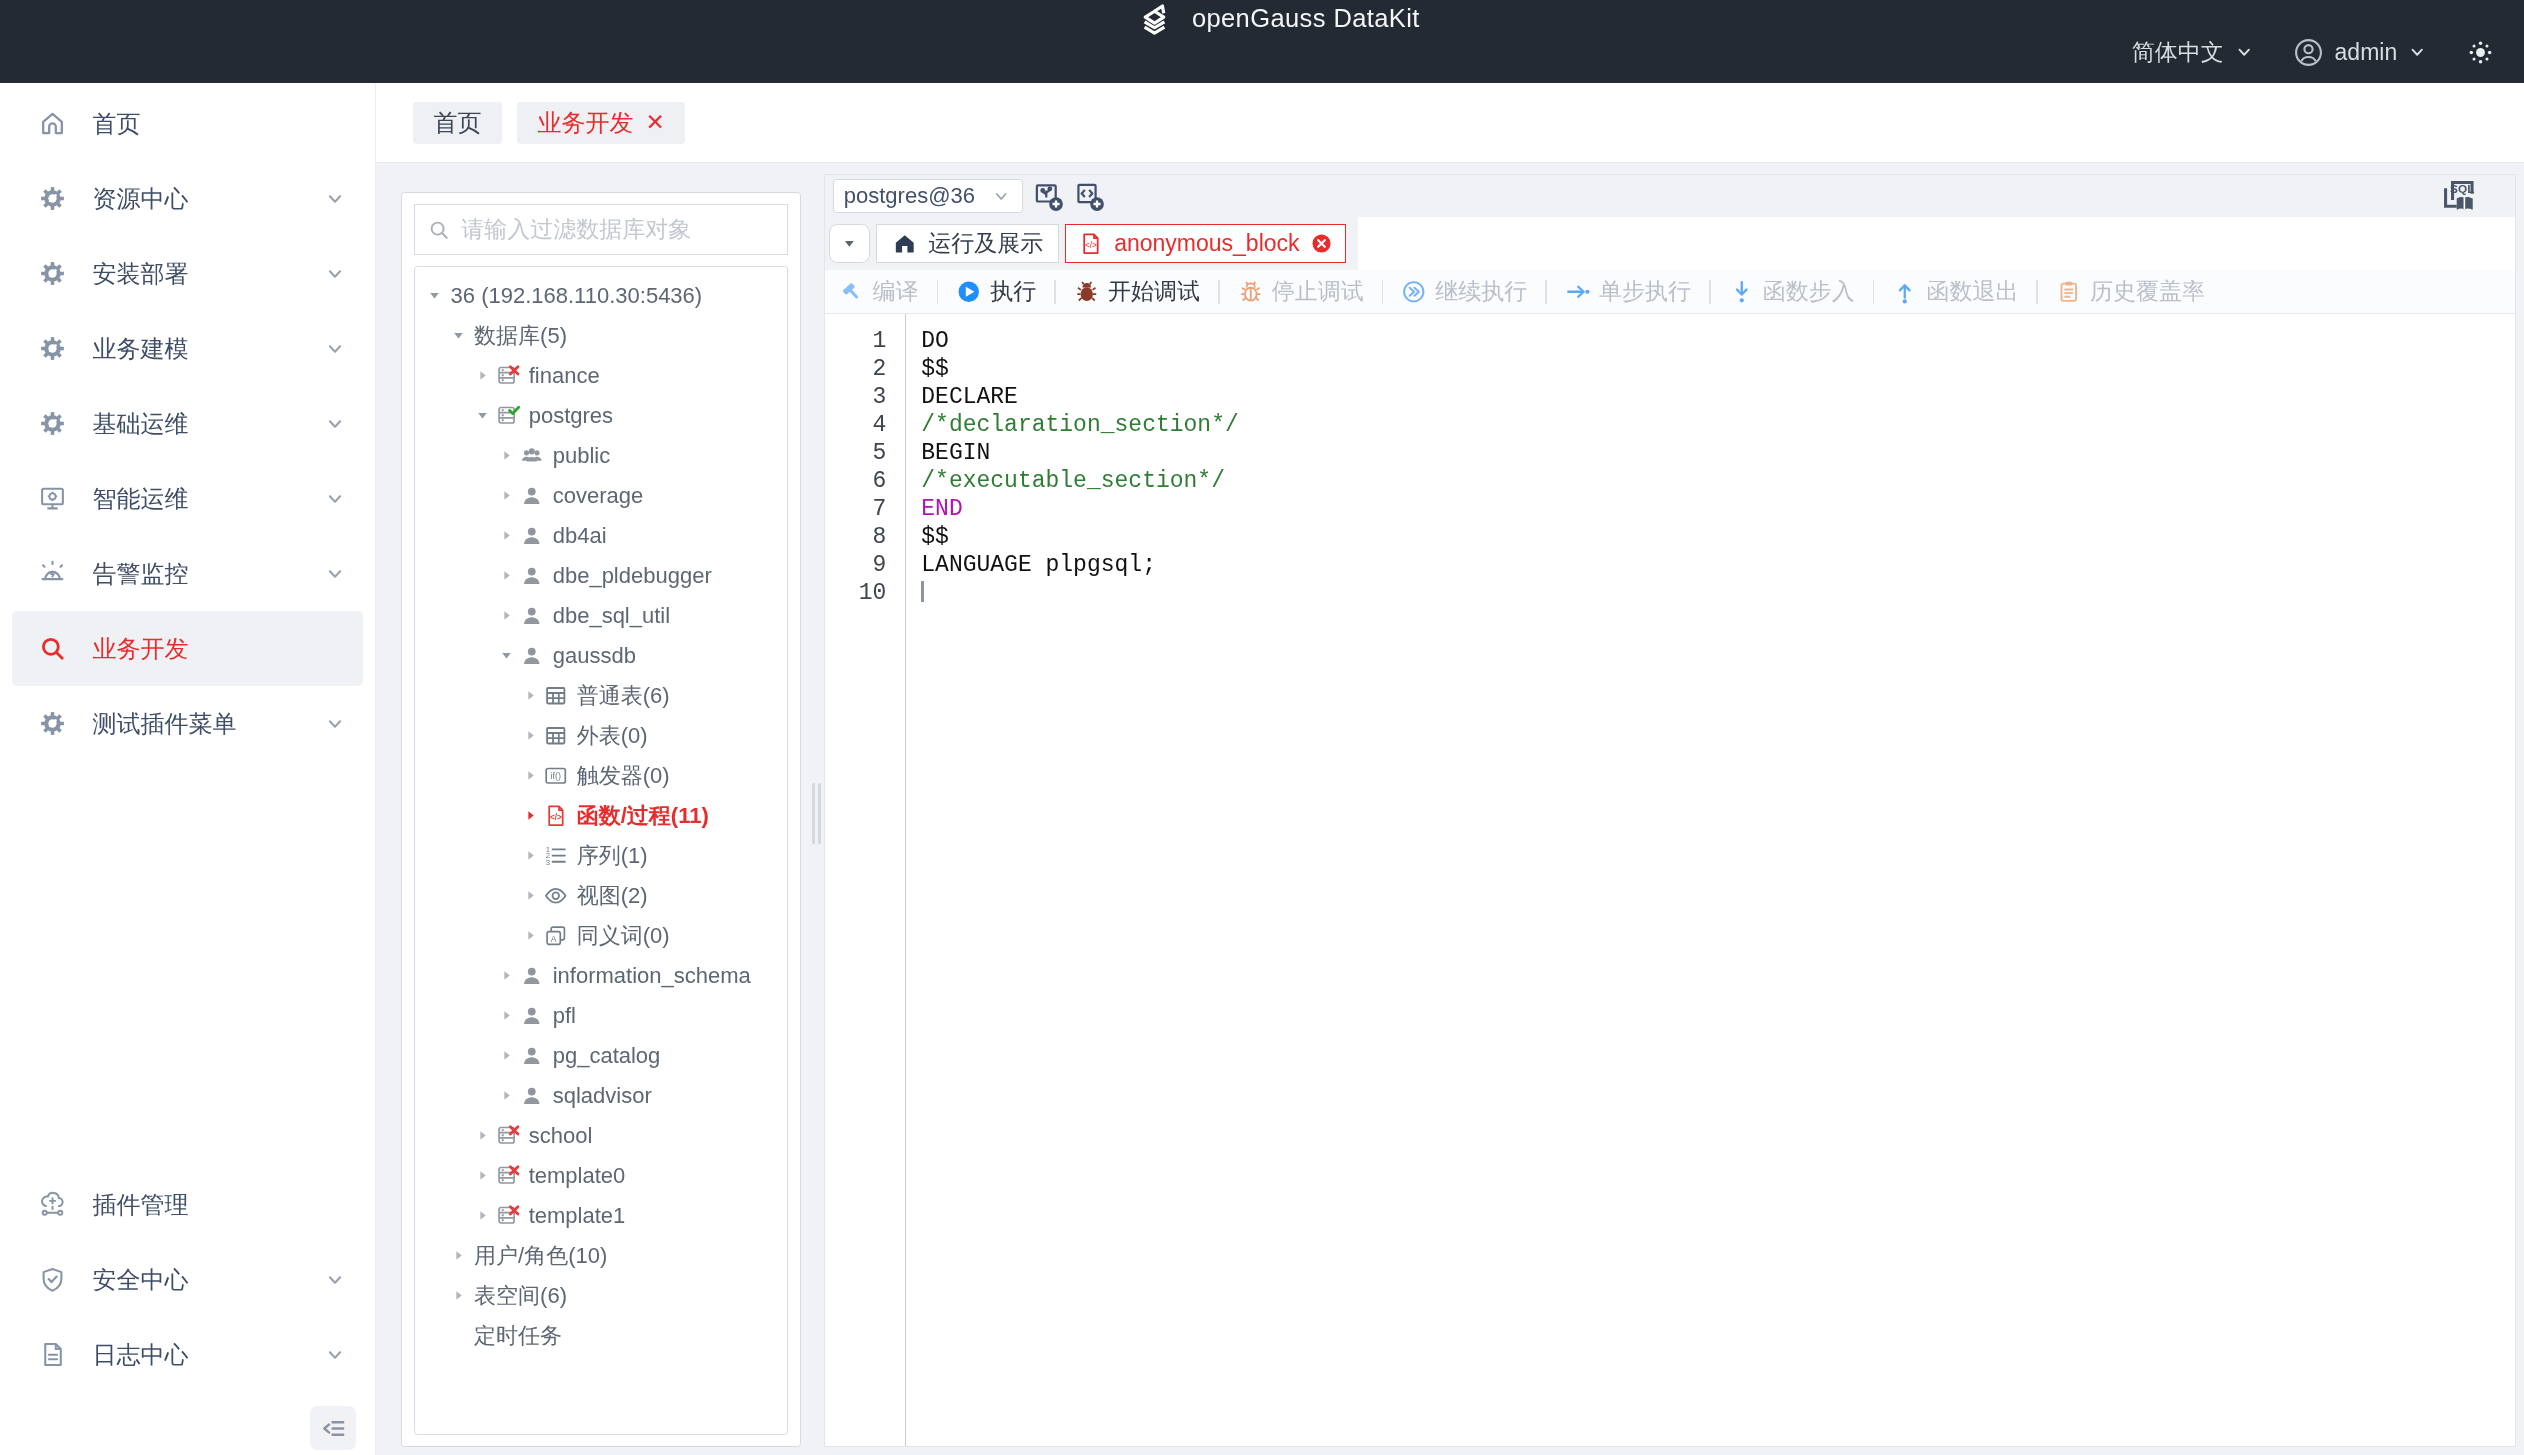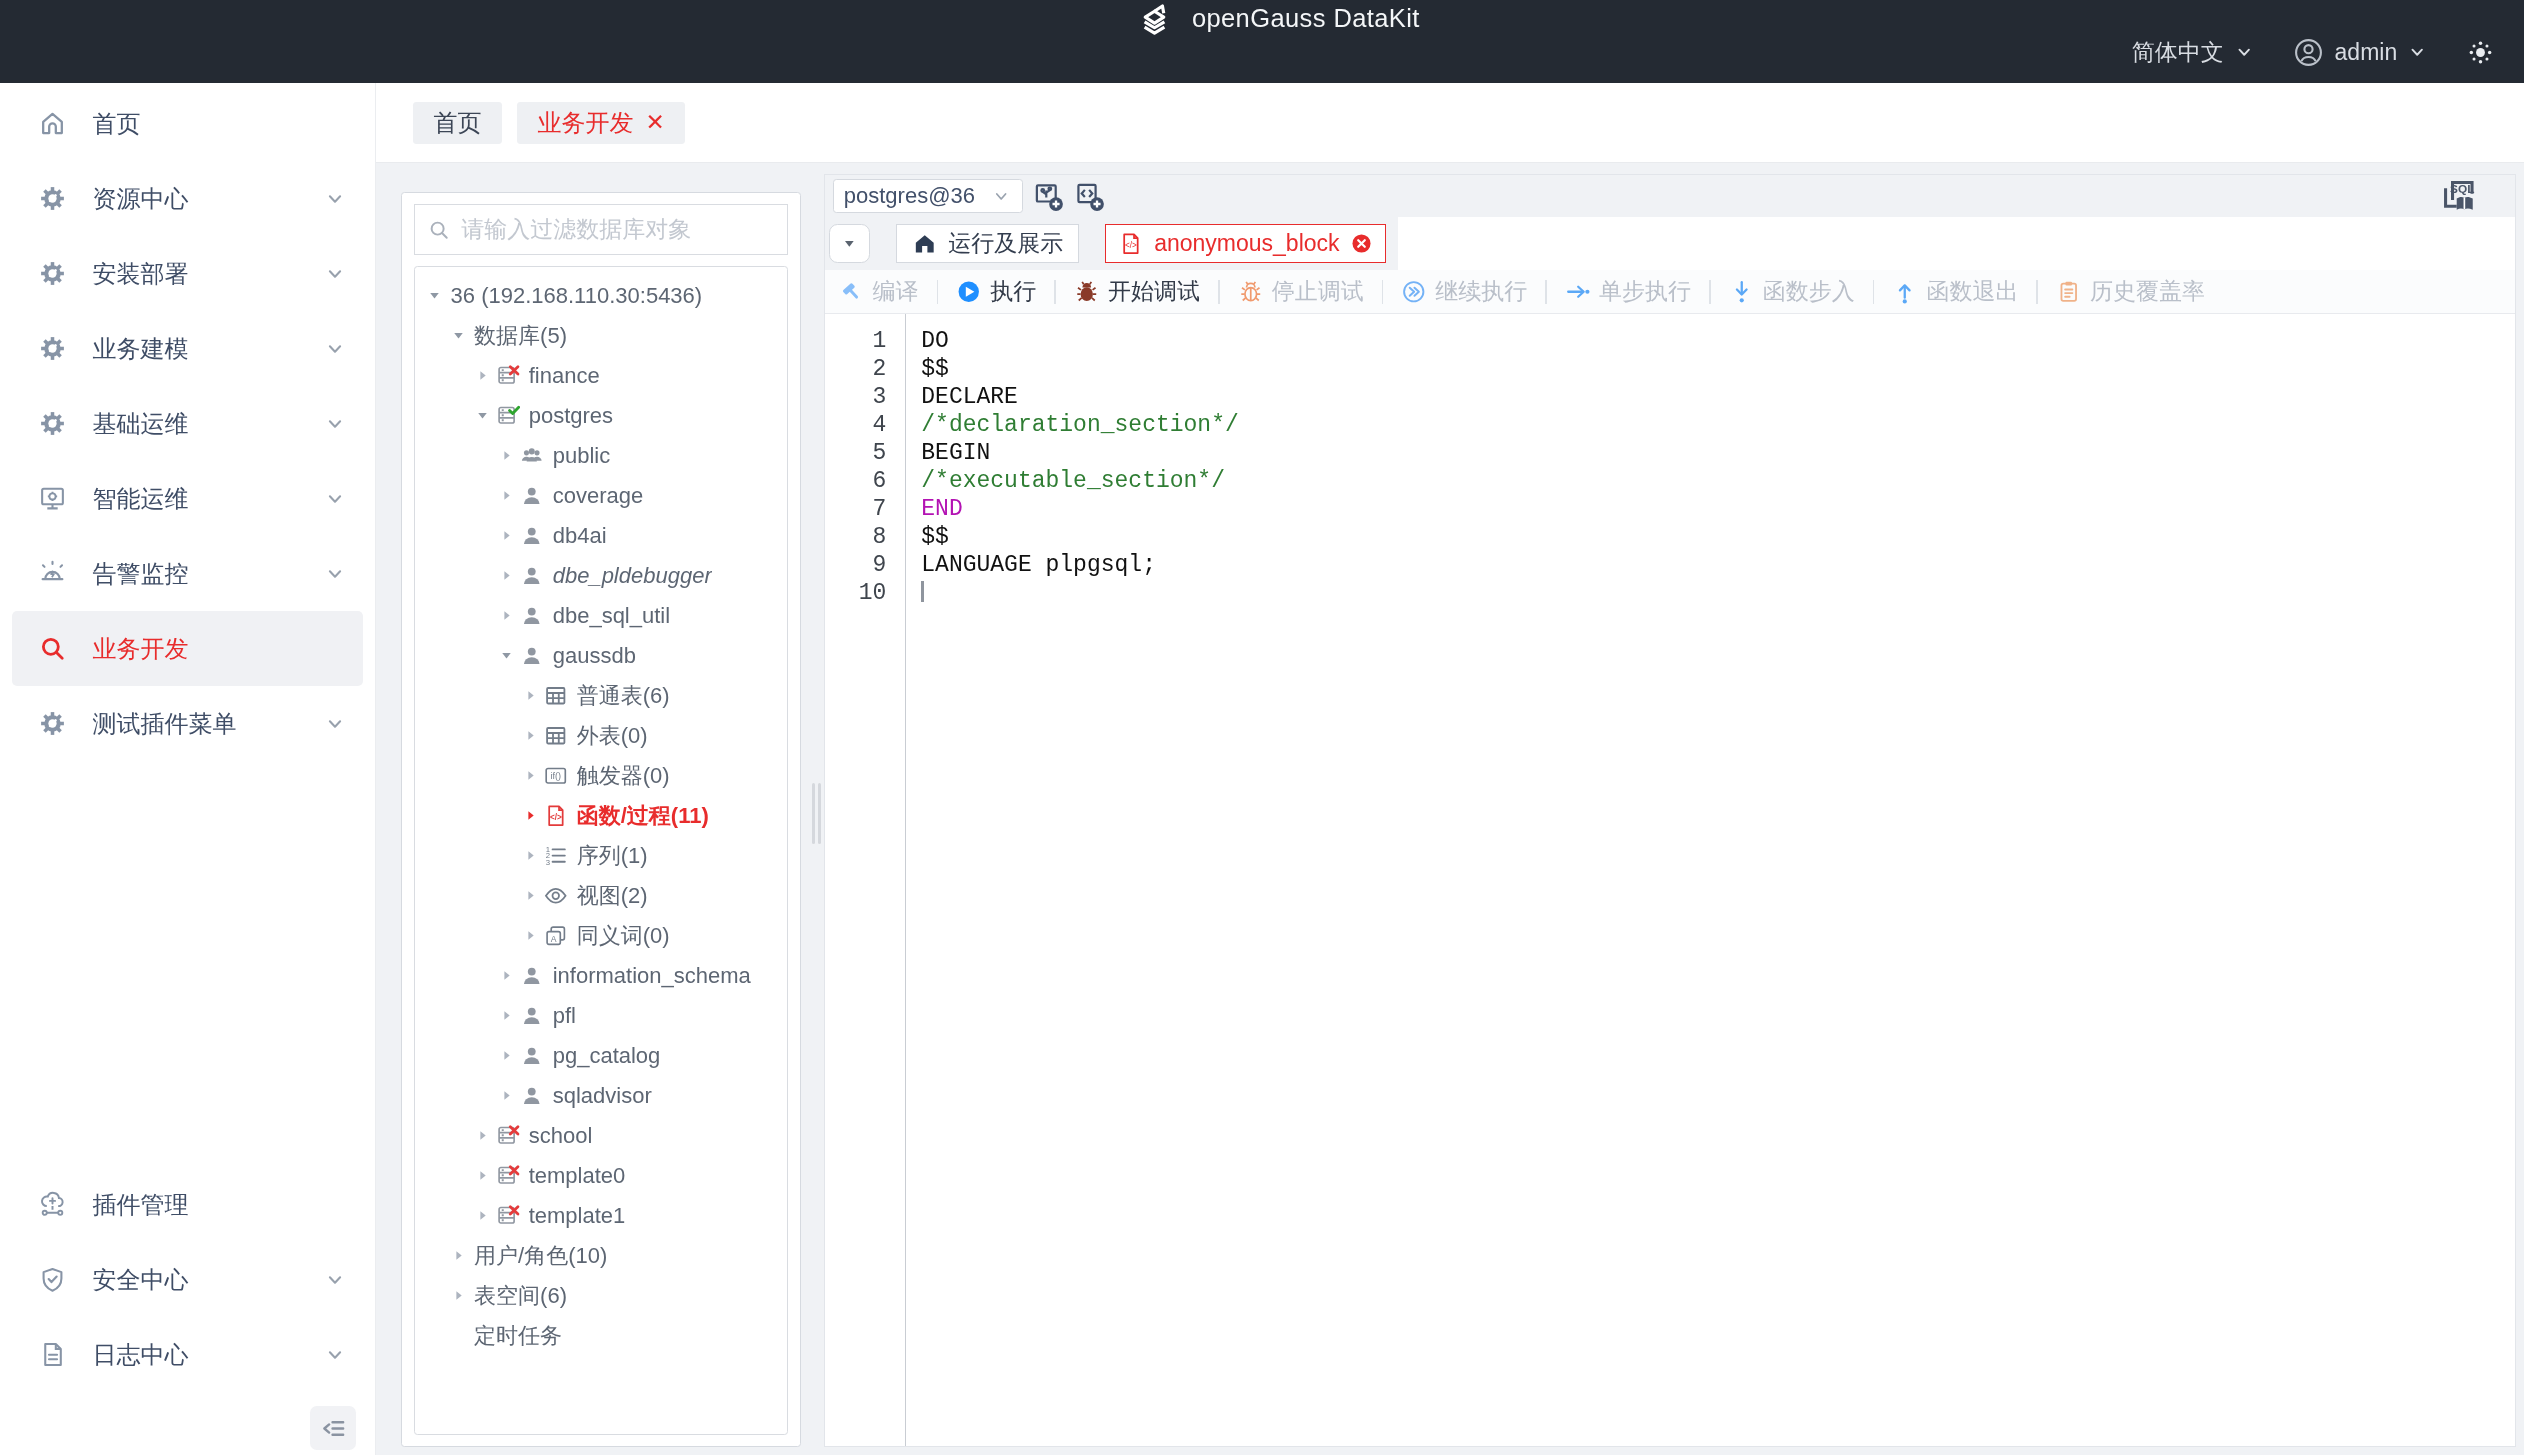--- a/index.html
+++ b/index.html
@@ -47,21 +47,21 @@
   
   .grip{position:absolute;width:3.4px;height:61px;background:#d5d8dd;border-radius:1.7px;}
 
   
   .editor-panel{position:absolute;left:448px;right:9.3px;top:91px;bottom:9.3px;background:#fff;border:0.8px solid #e2e5ea;display:flex;flex-direction:column;}
   .ed-row1{height:42px;background:#f0f2f5;display:flex;align-items:center;gap:10.2px;padding-left:7.6px;flex:none;}
   .select{width:190px;height:34px;background:#fff;border:0.8px solid #d5d9df;border-radius:3.4px;display:flex;align-items:center;justify-content:space-between;padding:0 10.2px;font-size:22px;color:#42506a;cursor:pointer;text-align:center;}
   .iconbtn{display:flex;cursor:pointer;}
   .sqlbook{margin-left:auto;margin-right:36px;cursor:pointer;}
   .ed-tabstrip{height:53px;background:#fff;display:flex;flex:none;}
-  .tabs-inner{display:inline-flex;align-items:center;gap:26px;background:#f0f2f5;padding:0 12px 0 4.2px;height:53px;}
+  .tabs-inner{display:inline-flex;align-items:center;gap:6px;background:#f0f2f5;padding:0 12px 0 4.2px;height:53px;}
   .caret-btn{width:41px;height:39px;background:#fff;border:0.8px solid #d5d9df;border-radius:8.5px;display:flex;align-items:center;justify-content:center;cursor:pointer;}
   .ed-tab{height:39px;background:#fff;border:0.8px solid #d5d9df;display:flex;align-items:center;gap:10.2px;padding:0 15.3px;font-size:23px;color:#333d4e;cursor:pointer;}
   .ed-tab.active{border:1.7px solid #e82c2c;color:#e82c2c;padding:0 12px;}
   .ed-toolbar{height:44px;background:#fbfcfd;border-bottom:1.7px solid #e8eaee;display:flex;align-items:center;padding-left:13.6px;flex:none;font-size:23px;}
   .tb-item{display:flex;align-items:center;gap:8.5px;cursor:pointer;}
   .tb-item .tlbl{color:#323a48;}
   .tb-item.disabled .tlbl{color:#b9bfc9;}
   .tb-div{width:1.7px;height:24px;background:#dfe3e8;margin:0 18px;flex:none;}
   .ed-code{flex:1;display:flex;font-family:"Liberation Mono","DejaVu Sans Mono",monospace;font-size:23px;overflow:hidden;}
   .gutter{width:81px;flex:none;text-align:right;padding:12.7px 18.7px 0 0;color:#3f454d;border-right:1.7px solid #c9cdd3;}
@@ -455,21 +455,21 @@
           <span class="ticon">
             <svg width="25.5" height="25.5" viewBox="0 0 28 28">
               <g fill="#9097a1">
                 <circle cx="14" cy="9.4" r="4.3"></circle>
                 <path d="M5.4 23 a8.6 7.4 0 0 1 17.2 0 Z"></path>
               </g>
             </svg>
           </span>
           <span class="tlabel">db4ai</span>
         </div>
-        <div class="tnode" style="padding-left: 80px; font-style: italic;">
+        <div class="tnode" style="padding-left: 80px;">
           <span class="caret">
             <svg width="17" height="17" viewBox="0 0 28 28">
               <path d="M10.5 7 V21 L19.3 14 Z" fill="#adb4bf"></path>
             </svg>
           </span>
           <span class="ticon">
             <svg width="25.5" height="25.5" viewBox="0 0 28 28">
               <g fill="#9097a1">
                 <circle cx="14" cy="9.4" r="4.3"></circle>
                 <path d="M5.4 23 a8.6 7.4 0 0 1 17.2 0 Z"></path>

